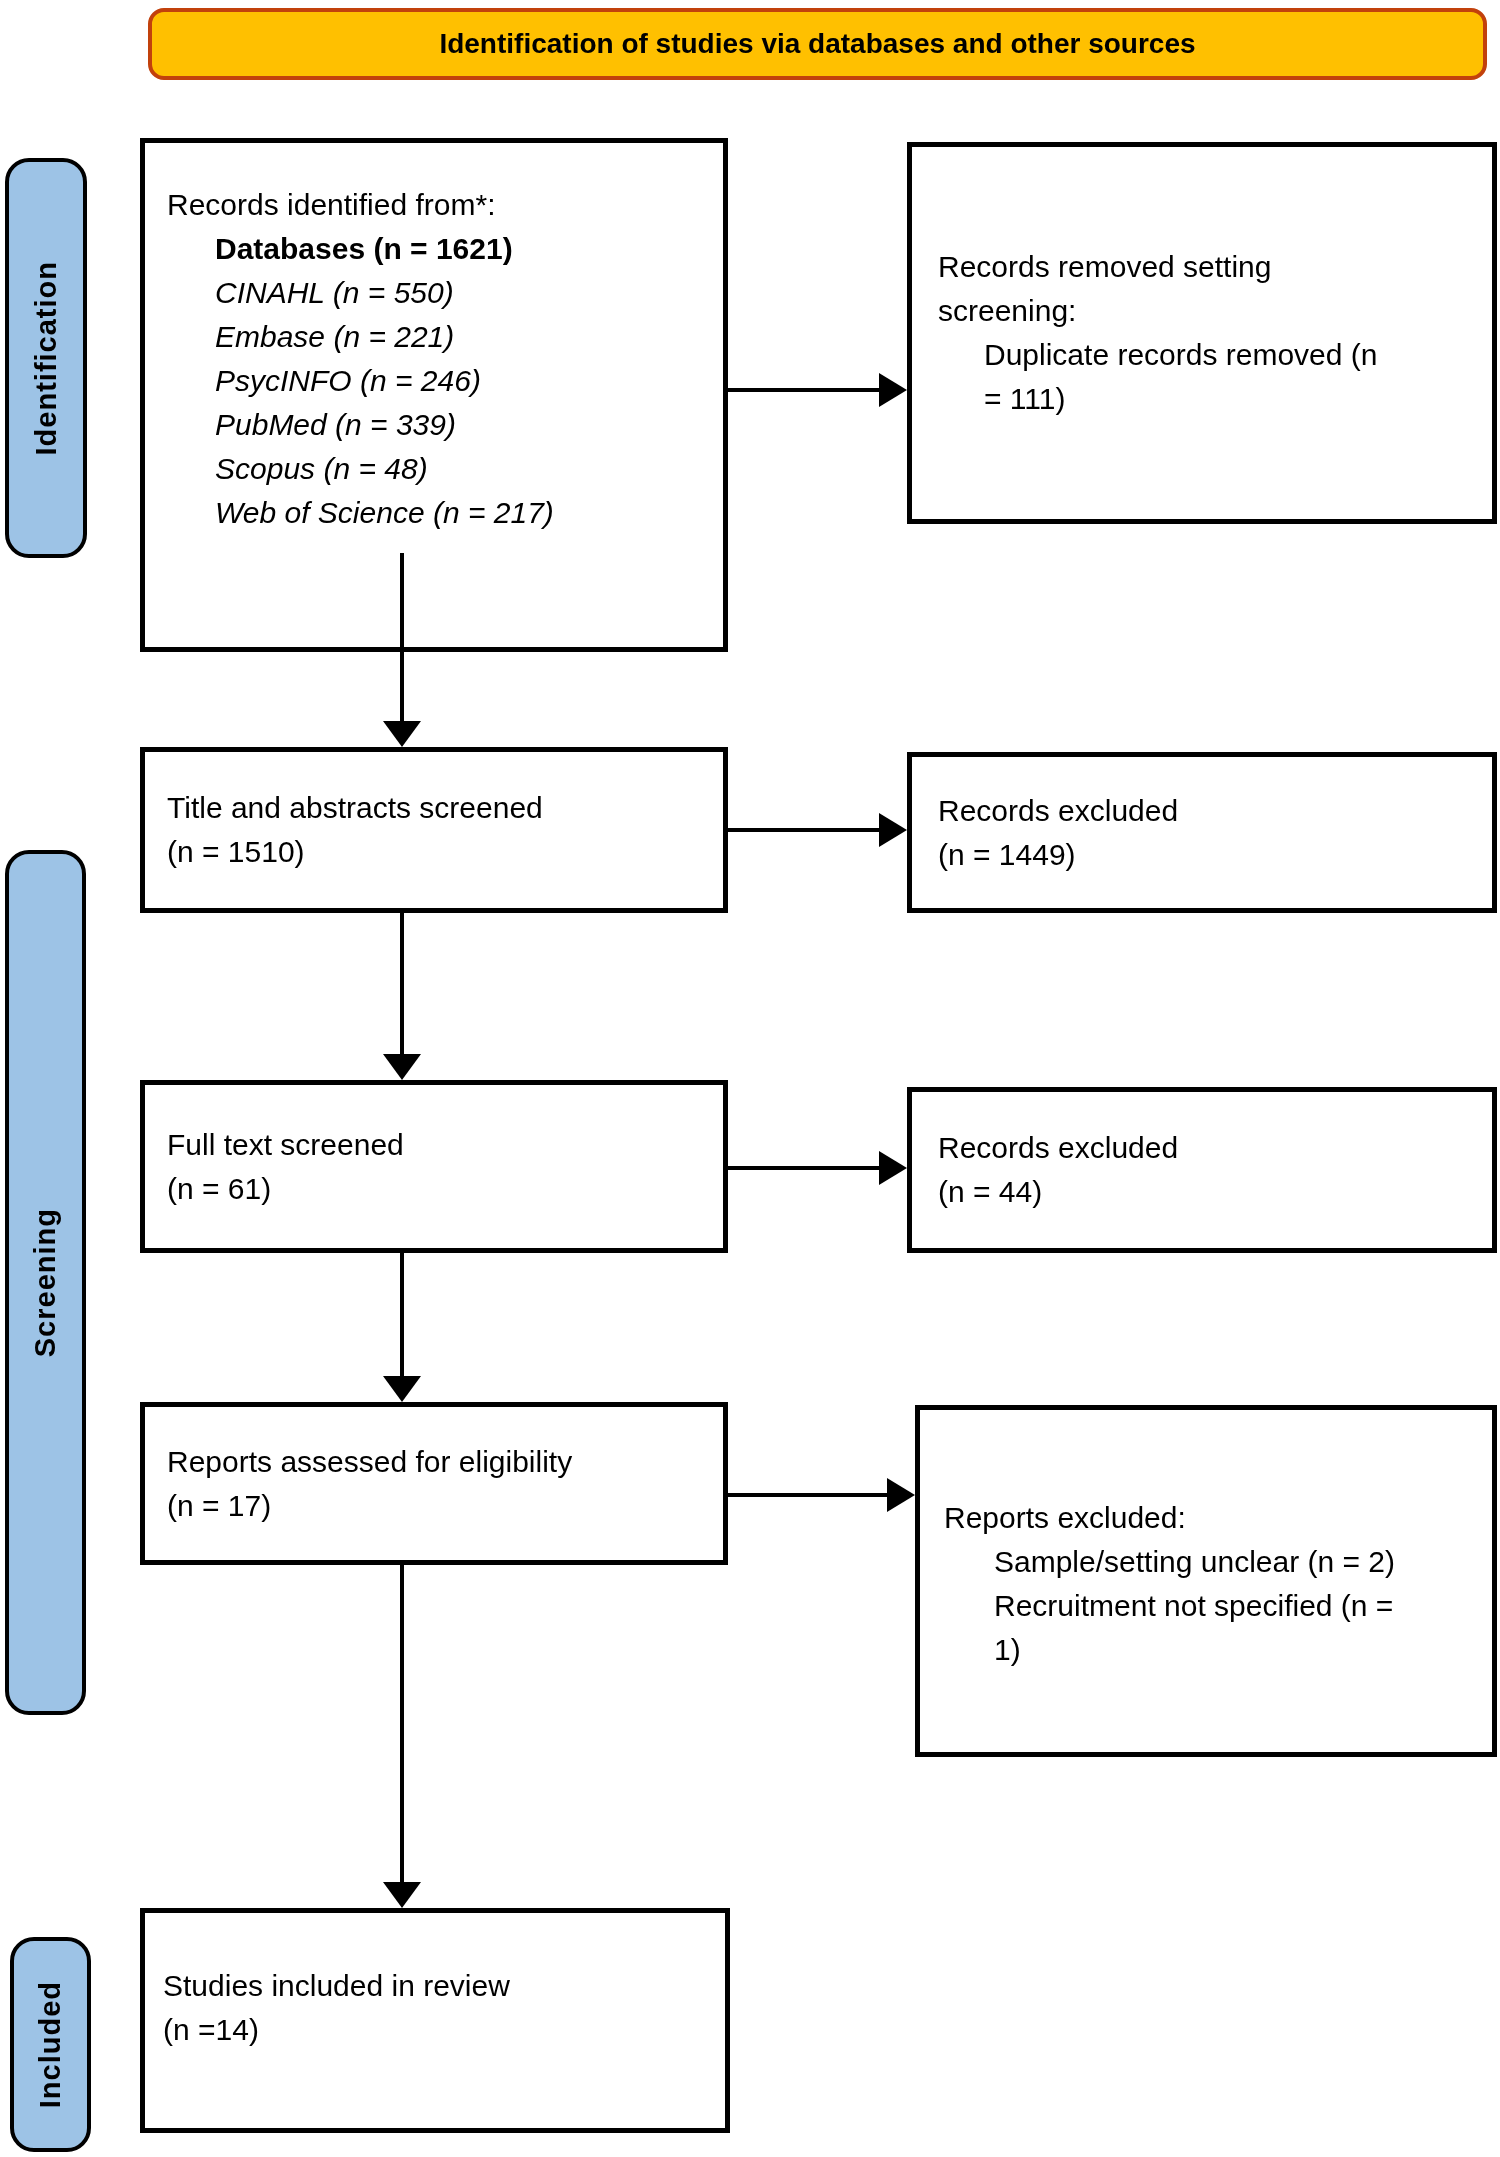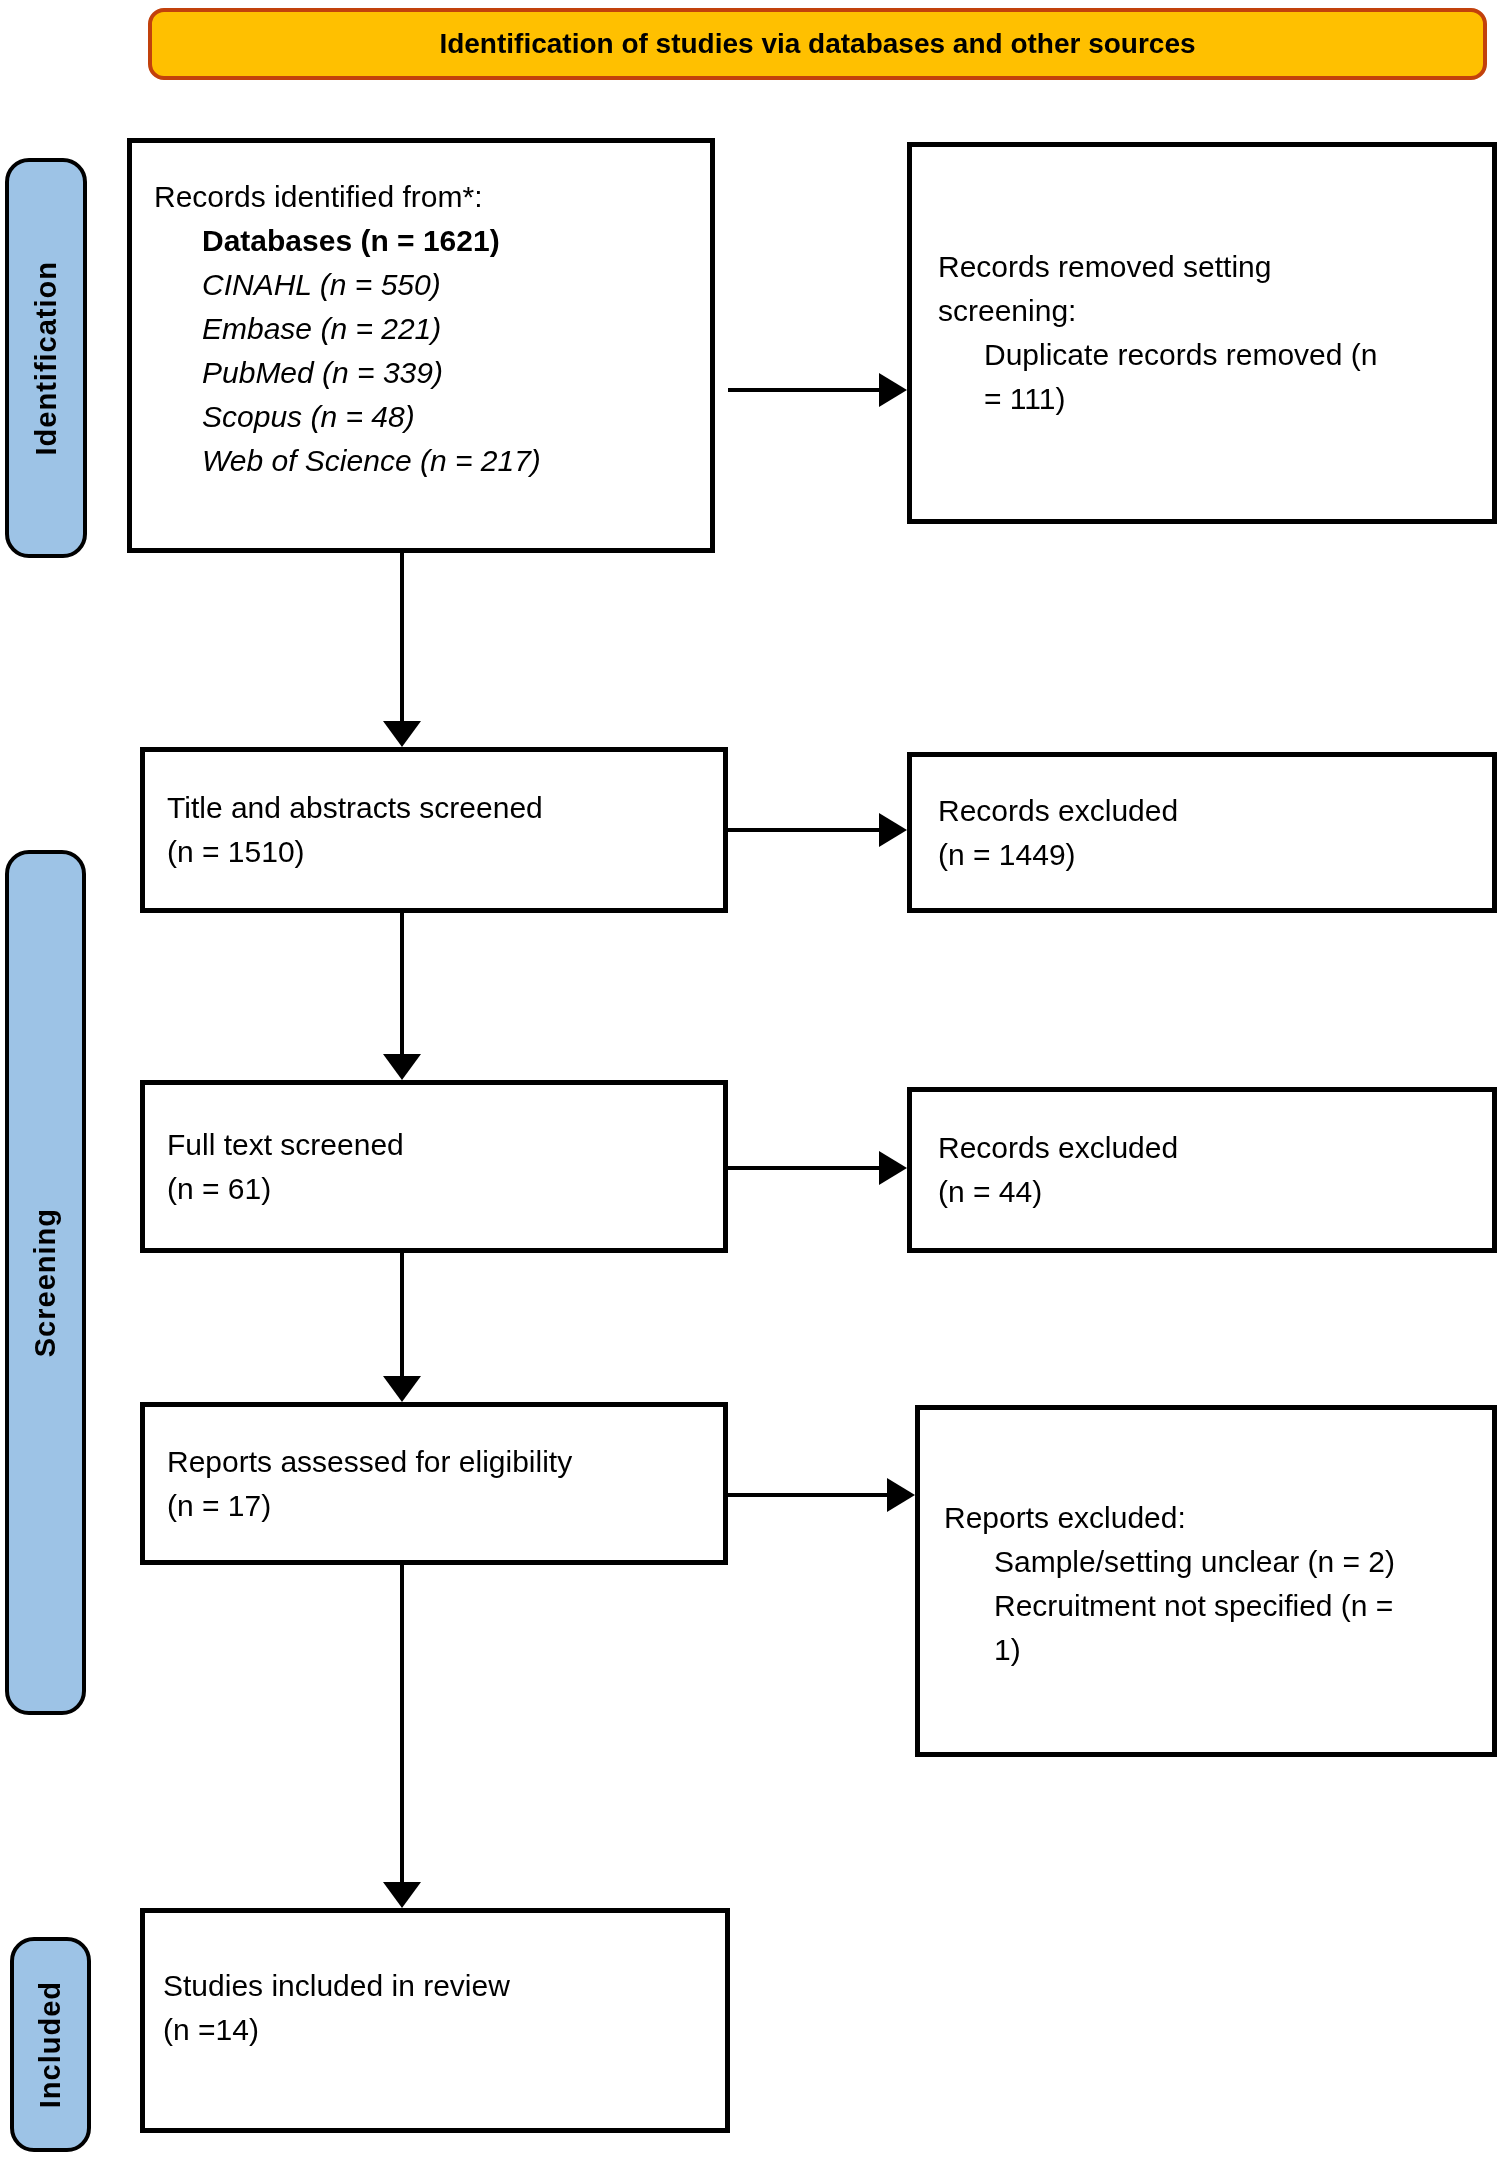--- a/index.html
+++ b/index.html
@@ -76,26 +76,27 @@
   <div class="stage" style="left:5px; top:158px; width:82px; height:400px;">
     <span class="vtext">Identification</span>
   </div>
   <div class="stage" style="left:5px; top:850px; width:81px; height:865px;">
     <span class="vtext">Screening</span>
   </div>
   <div class="stage" style="left:10px; top:1937px; width:81px; height:215px;">
     <span class="vtext">Included</span>
   </div>
 
-  <div class="box" style="left:127px; top:138px; width:588px; height:415px; padding:32px 15px 0 22px;">
+  <div class="box" style="left:140px; top:138px; width:588px; height:514px; padding:40px 15px 0 22px;">
     <div>Records identified from*:</div>
     <div class="indent1">
       <div class="bold">Databases (n = 1621)</div>
       <div class="italic">CINAHL (n = 550)</div>
       <div class="italic">Embase (n = 221)</div>
+      <div class="italic">PsycINFO (n = 246)</div>
       <div class="italic">PubMed (n = 339)</div>
       <div class="italic">Scopus (n = 48)</div>
       <div class="italic">Web of Science (n = 217)</div>
     </div>
   </div>
 
   <div class="box vcenter" style="left:907px; top:142px; width:590px; height:382px; padding-left:26px; padding-right:92px;">
     <div>Records removed setting screening:</div>
     <div class="indent2">Duplicate records removed (n = 111)</div>
   </div>

